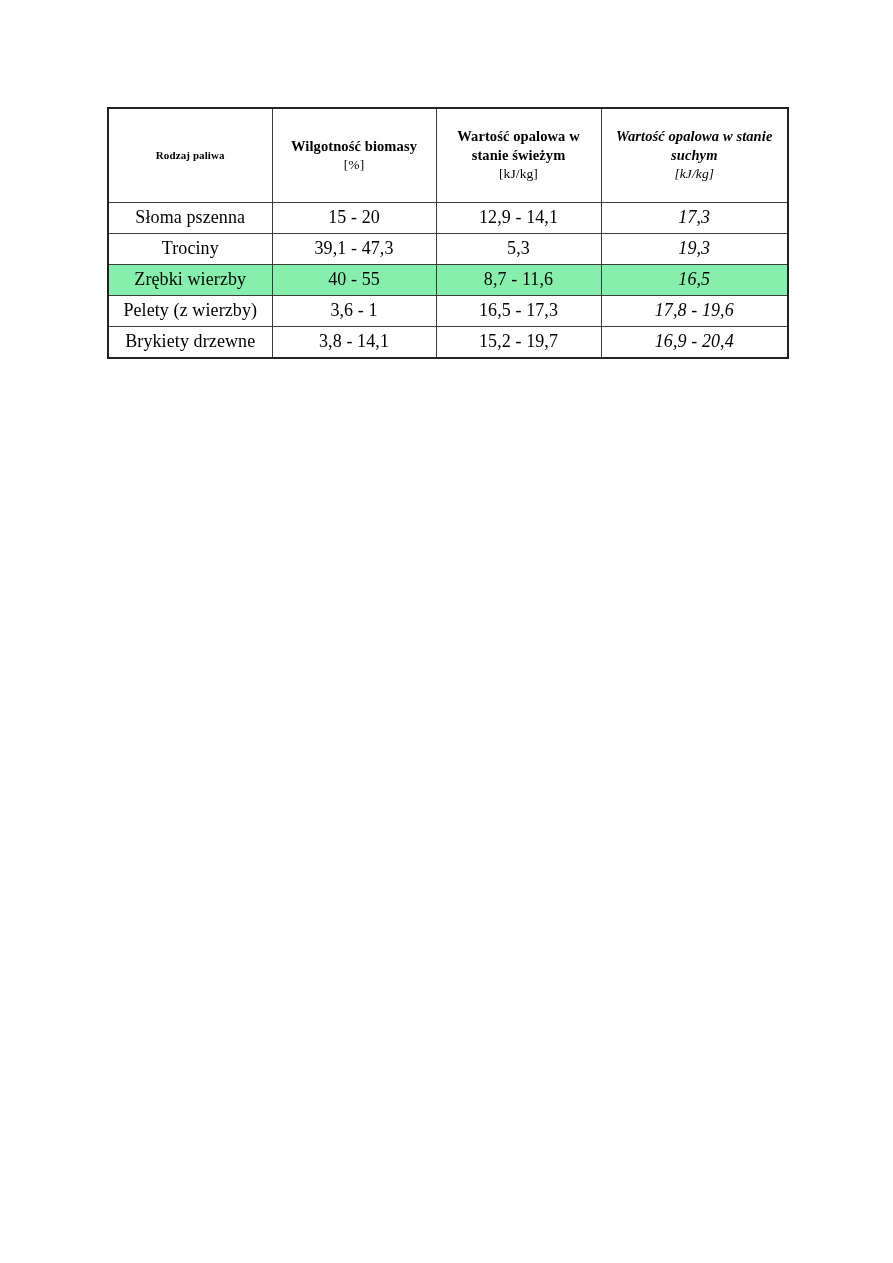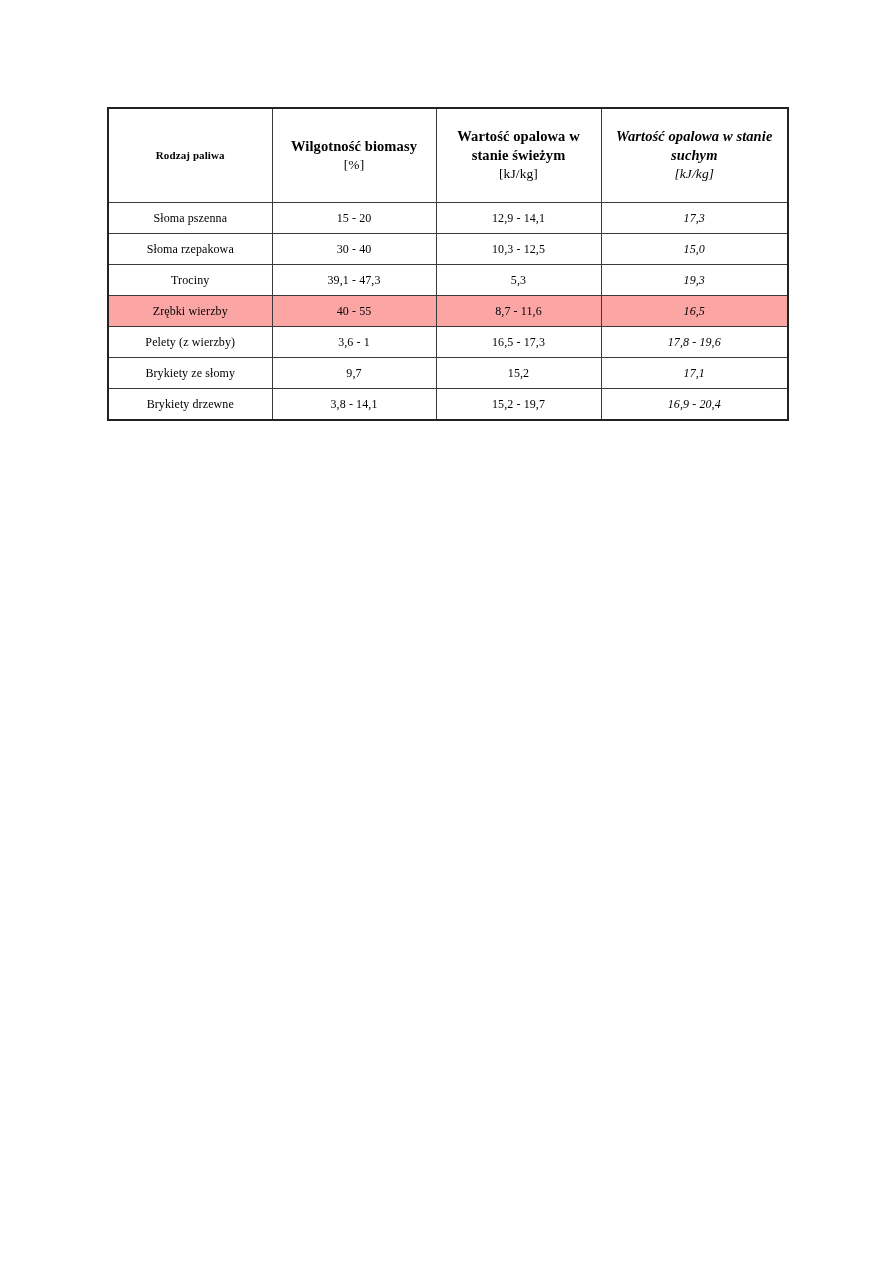--- a/index.html
+++ b/index.html
@@ -74,28 +74,28 @@
   .unit {
     display: block;
     font-weight: normal;
     font-size: 13.5px;
     line-height: 1.35;
     margin-top: 1px;
   }
 
   tbody td {
     height: 30px;
-    font-size: 12px;
+    font-size: 18px;
     font-weight: normal;
     line-height: 1.2;
     letter-spacing: 0.1px;
   }
 
   tbody tr.highlight td {
-    background: #fca5a5;
+    background: #86efac;
   }
 
   tbody tr:last-child td {
     border-bottom: 2px solid #222222;
     text-align: center;
   }
   tbody td:first-child,
   thead th:first-child {
     border-left: 2px solid #222222;
   }
@@ -141,50 +141,38 @@
         </tr>
       </thead>
       <tbody>
         <tr>
           <td>Słoma pszenna</td>
           <td>15 - 20</td>
           <td>12,9 - 14,1</td>
           <td>17,3</td>
         </tr>
         <tr>
-          <td>Słoma rzepakowa</td>
-          <td>30 - 40</td>
-          <td>10,3 - 12,5</td>
-          <td>15,0</td>
-        </tr>
-        <tr>
           <td>Trociny</td>
           <td>39,1 - 47,3</td>
           <td>5,3</td>
           <td>19,3</td>
         </tr>
         <tr class="highlight">
           <td>Zrębki wierzby</td>
           <td>40 - 55</td>
           <td>8,7 - 11,6</td>
           <td>16,5</td>
         </tr>
         <tr>
           <td>Pelety (z wierzby)</td>
           <td>3,6 - 1</td>
           <td>16,5 - 17,3</td>
           <td>17,8 - 19,6</td>
         </tr>
         <tr>
-          <td>Brykiety ze słomy</td>
-          <td>9,7</td>
-          <td>15,2</td>
-          <td>17,1</td>
-        </tr>
-        <tr>
           <td>Brykiety drzewne</td>
           <td>3,8 - 14,1</td>
           <td>15,2 - 19,7</td>
           <td>16,9 - 20,4</td>
         </tr>
       </tbody>
     </table>
   </div>
 
 </div>

